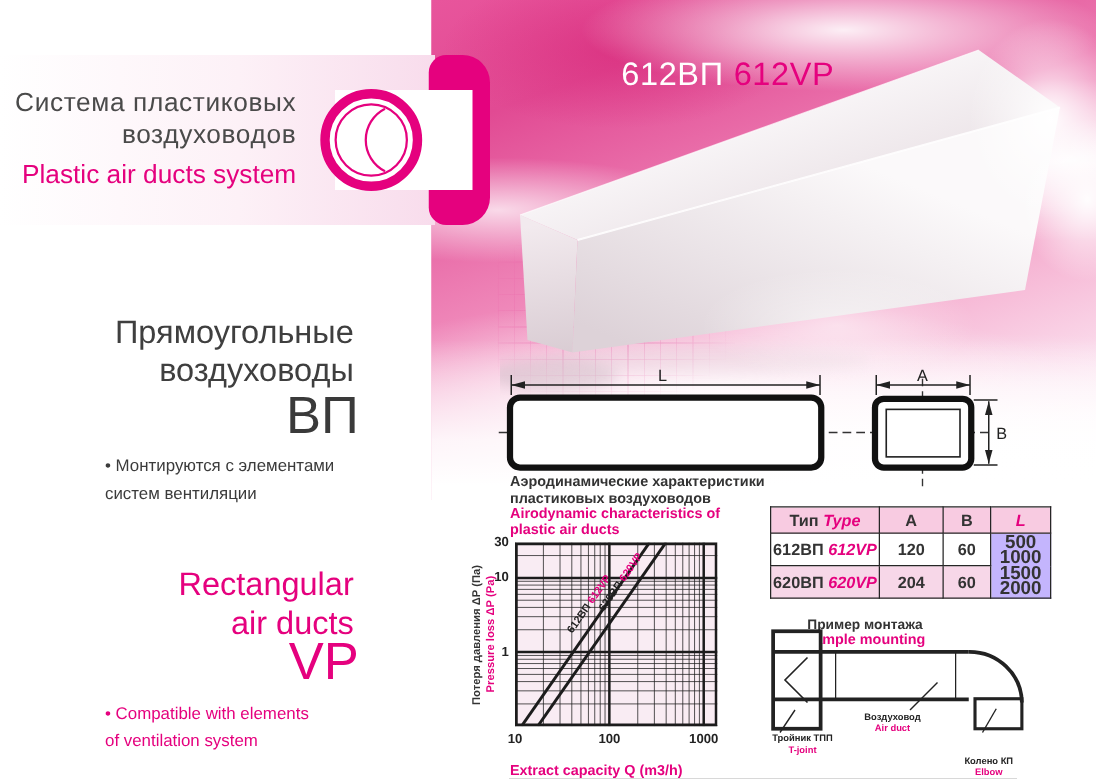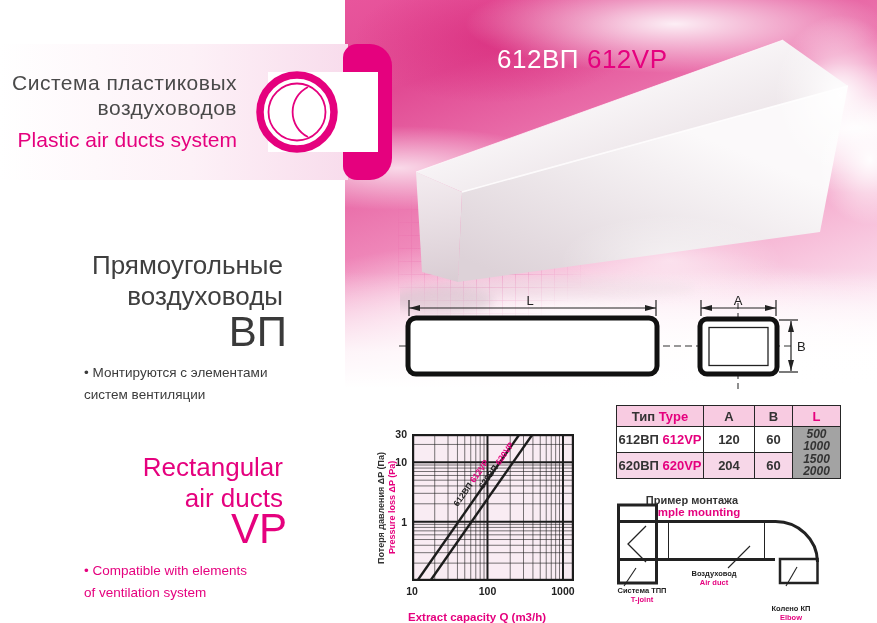--- a/index.html
+++ b/index.html
@@ -72,22 +72,22 @@
   .y-tick{position:absolute; left:8px; width:24px; text-align:right; font-size:10.5px; font-weight:bold; color:#222;}
   .x-axis-ru{position:absolute; left:33px; top:220px; font-size:11.5px; font-weight:bold; color:#222; width:210px;}
   .x-axis-en{position:absolute; left:33px; top:233px; font-size:11.5px; font-weight:bold; color:var(--accent); width:210px;}
 
   .spec-table{left:616px; top:405px; z-index:5; border-collapse:collapse; table-layout:fixed; width:224px;
     font-size:13px; color:#333;}
   .spec-table th,.spec-table td{border:1.5px solid #262626; text-align:center; font-weight:600; padding:0;}
   .spec-table th{height:21px; background:var(--table-header-bg); font-size:13px;}
   .spec-table td{height:26px; background:#fff;}
   .spec-table tr.alt td{background:var(--table-row-alt-bg);}
-  .spec-table td.lcell{background:#a3a3a3; font-size:12px; line-height:12.5px; font-weight:600;font-style:italic;}
-  .pink{color:var(--accent);}
+  .spec-table td.lcell{background:#c4b5fd; font-size:15px; line-height:12.5px; font-weight:600;}
+  .pink{color:var(--accent);font-style:italic;}
 
   .mount-title{left:592px; top:494px; width:200px; text-align:center; z-index:5;}
   .mount-title .ru{font-size:11px; color:#333; font-weight:600;}
   .mount-title .en{font-size:11.5px; color:var(--accent); font-weight:bold;}
   .mount-svg{left:610px; top:498px; z-index:5;}
   .m-label{position:absolute; text-align:center; font-size:7.5px; line-height:9px; font-weight:bold; color:#222; z-index:6;}
   .m-label .en{color:var(--accent);}
   .lab-tjoint{left:608px; top:586px; width:68px;}
   .lab-duct{left:682px; top:569px; width:64px;}
   .lab-elbow{left:760px; top:604px; width:62px;}
@@ -190,20 +190,26 @@
     <text x="738" y="305" font-size="13" fill="#222" text-anchor="middle" font-family="&quot;Liberation Sans&quot;,sans-serif">A</text>
     <line x1="779" y1="320" x2="798" y2="320" stroke="#222" stroke-width="1.2"></line>
     <line x1="779" y1="372" x2="798" y2="372" stroke="#222" stroke-width="1.2"></line>
     <line x1="791" y1="321" x2="791" y2="371" stroke="#222" stroke-width="1.2"></line>
     <polygon points="791,321 788,332 794,332" fill="#222"></polygon>
     <polygon points="791,371 788,360 794,360" fill="#222"></polygon>
     <text x="797" y="351" font-size="13" fill="#222" text-anchor="start" font-family="&quot;Liberation Sans&quot;,sans-serif">B</text>
   </svg>
 
   <div class="abs chart-block">
+    <div class="chart-title">
+      <div class="t-ru">Аэродинамические характеристики</div>
+      <div class="t-ru">пластиковых воздуховодов</div>
+      <div class="t-en">Airodynamic characteristics of</div>
+      <div class="t-en">plastic air ducts</div>
+    </div>
     <div class="y-lab y-lab-ru">Потеря давления ΔP (Па)</div>
     <div class="y-lab y-lab-en">Pressure loss ΔP (Pa)</div>
     <svg id="plot" class="plot" width="162" height="147" viewBox="0 0 162 147">
         <rect x="0" y="0" width="162" height="147" fill="var(--chart-bg)"></rect>
         <line x1="0" y1="0" x2="0" y2="147" stroke="#1c1c1c" stroke-width="2"></line>
         <line x1="22.723182627896303" y1="0" x2="22.723182627896303" y2="147" stroke="#1c1c1c" stroke-width="0.6"></line>
         <line x1="36.01539236225405" y1="0" x2="36.01539236225405" y2="147" stroke="#1c1c1c" stroke-width="0.6"></line>
         <line x1="45.44636525579261" y1="0" x2="45.44636525579261" y2="147" stroke="#1c1c1c" stroke-width="0.6"></line>
         <line x1="52.761596148968856" y1="0" x2="52.761596148968856" y2="147" stroke="#1c1c1c" stroke-width="0.6"></line>
         <line x1="58.738574990150354" y1="0" x2="58.738574990150354" y2="147" stroke="#1c1c1c" stroke-width="0.6"></line>
@@ -305,21 +311,21 @@
     <polyline points="646,526 628,544 646,562" fill="none" stroke="#222" stroke-width="1.3"></polyline>
     <line x1="668.5" y1="521" x2="668.5" y2="559" stroke="#222" stroke-width="1"></line>
     <line x1="764.5" y1="521" x2="764.5" y2="559" stroke="#222" stroke-width="1"></line>
     <rect x="780" y="559" width="37.5" height="24" fill="#fff" stroke="#222" stroke-width="2.5"></rect>
     <path d="M 775 521.5 A 42 41 0 0 1 817.5 562" fill="none" stroke="#222" stroke-width="3"></path>
     <line x1="636" y1="568" x2="624" y2="586" stroke="#222" stroke-width="1.1"></line>
     <line x1="750" y1="546" x2="728" y2="568" stroke="#222" stroke-width="1.1"></line>
     <line x1="797" y1="567" x2="786" y2="586" stroke="#222" stroke-width="1.1"></line>
   </svg>
   <div class="m-label lab-tjoint">
-    <div>Система ТПП</div>
+    <div>Тройник ТПП</div>
     <div class="en">T-joint</div>
   </div>
   <div class="m-label lab-duct">
     <div>Воздуховод</div>
     <div class="en">Air duct</div>
   </div>
   <div class="m-label lab-elbow">
     <div>Колено КП</div>
     <div class="en">Elbow</div>
   </div>

